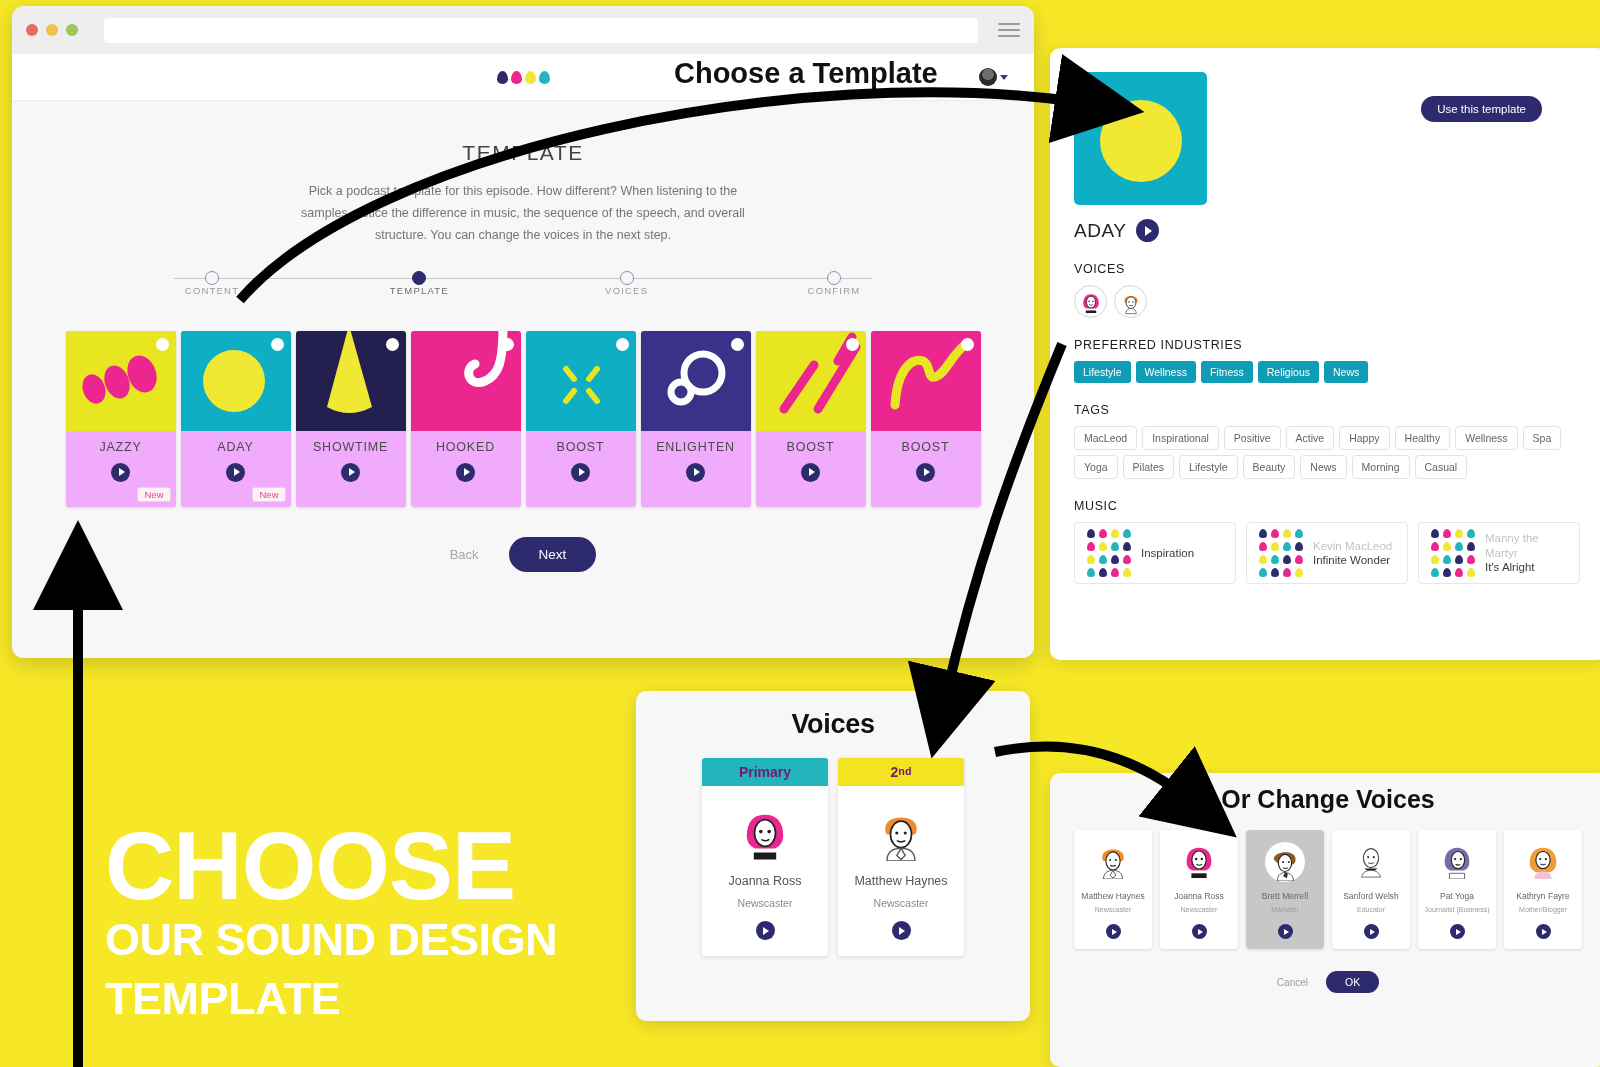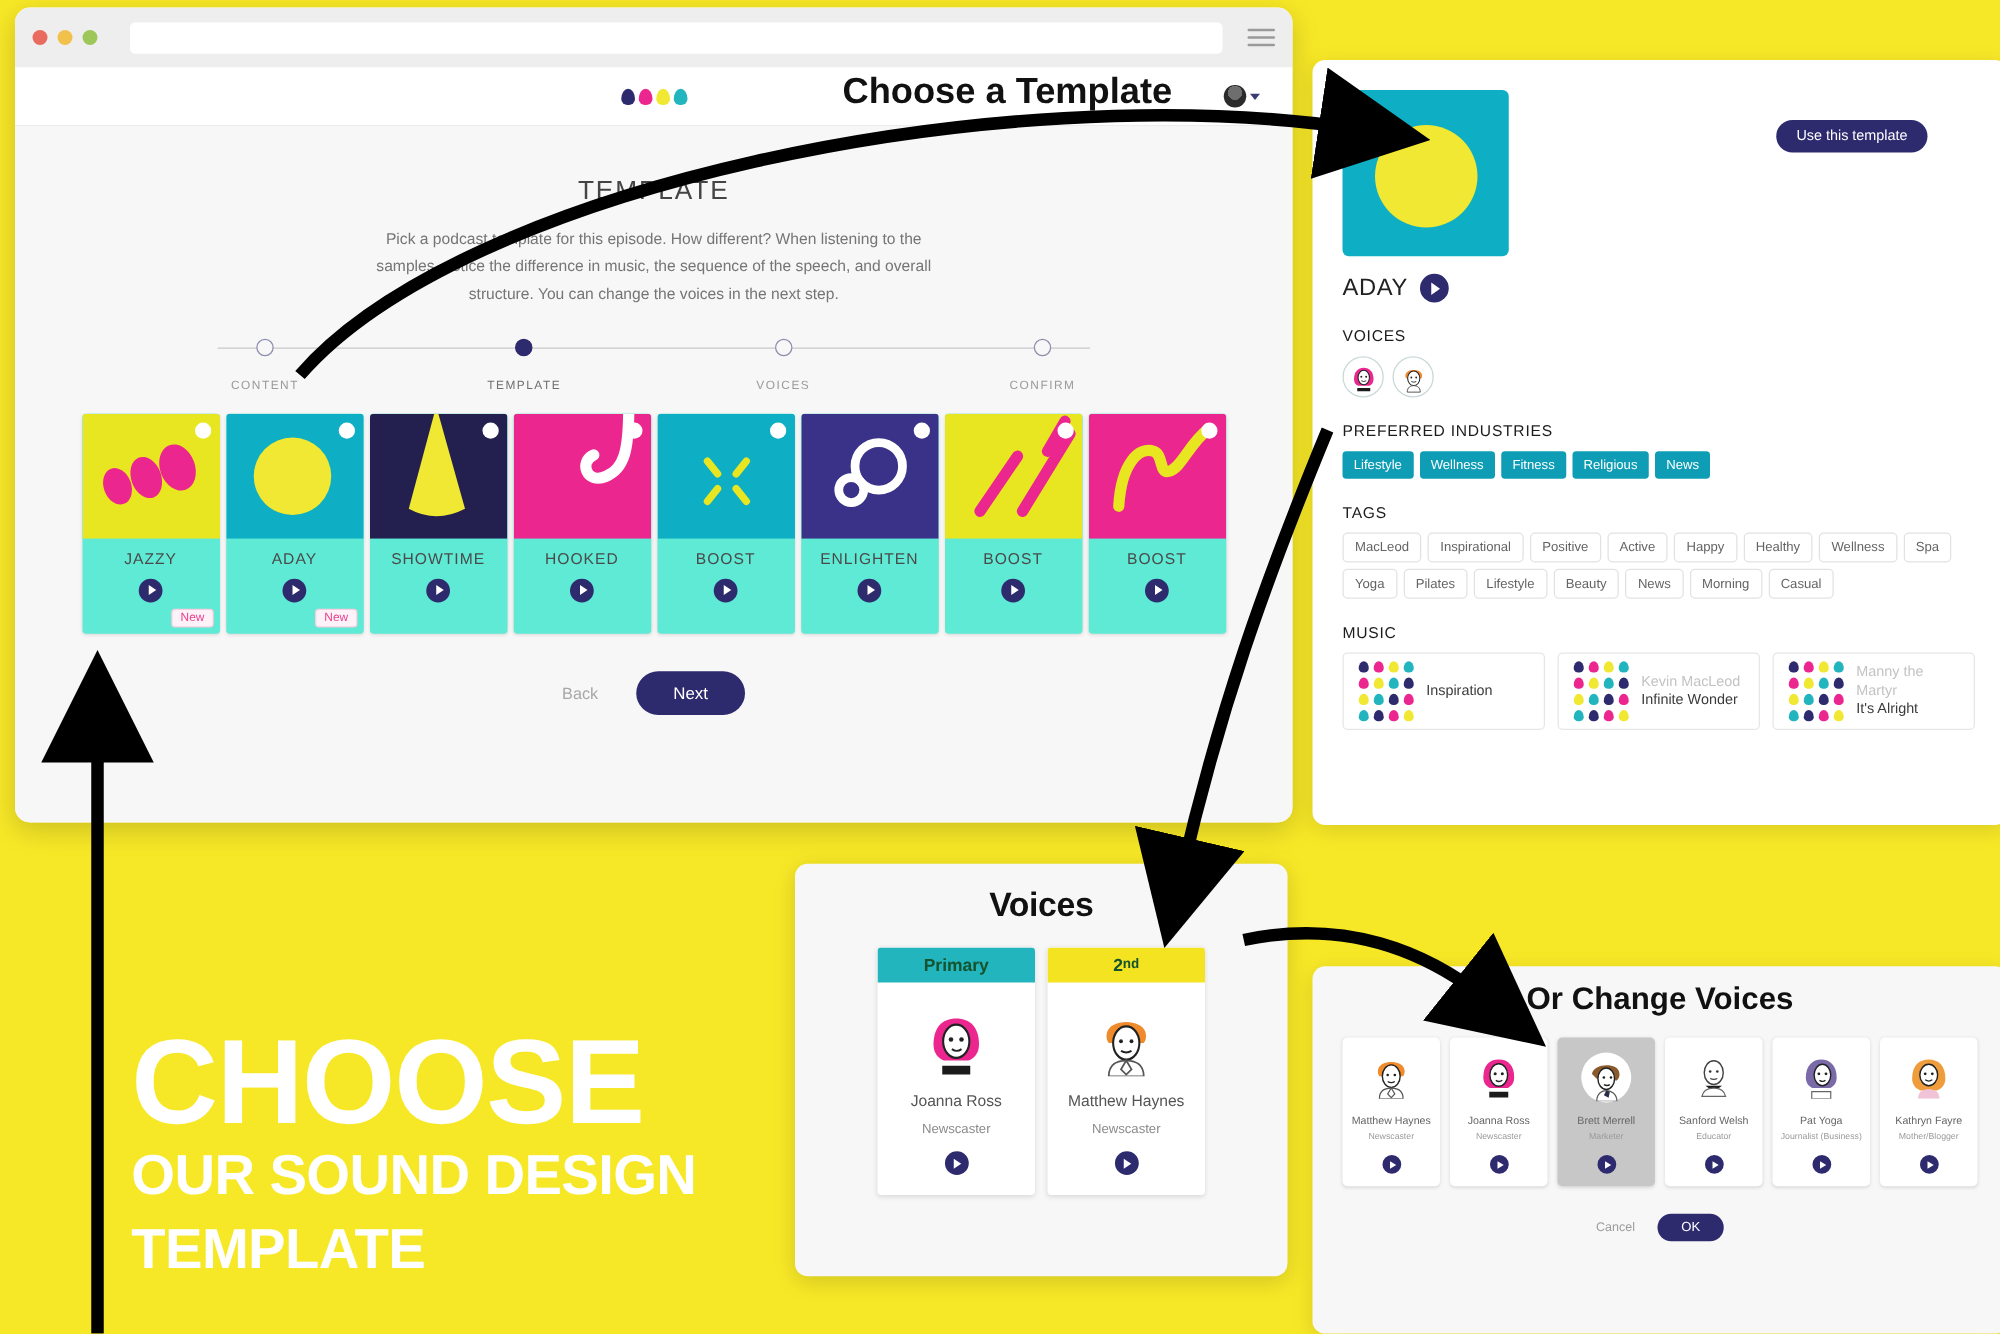--- a/index.html
+++ b/index.html
@@ -84,27 +84,27 @@
     height: 1px; background: #c9c9c9;
   }
   .stepper .nodes { position: absolute; inset: 0; display: flex; justify-content: space-between; }
   .snode { width: 90px; text-align: center; position: relative; }
   .snode .bullet {
     width: 14px; height: 14px; border-radius: 50%;
     border: 1.5px solid #8d8dae; background: #f7f7f7;
     margin: 0 auto;
   }
   .snode.active .bullet { background: #2e2a6e; border-color: #2e2a6e; }
-  .snode .lbl { margin-top: 18px; font-size: 9.5px; letter-spacing: 1.2px; color: #9a9a9a; }
+  .snode .lbl { margin-top: 0; font-size: 9.5px; letter-spacing: 1.2px; color: #9a9a9a; }
   .snode.active .lbl { color: #6f6f6f; }
 
   
   .cards { display: flex; gap: 5px; justify-content: center; margin-top: 10px; }
   .tcard {
-    width: 110px; background: #5eead4;
+    width: 110px; background: #f0abfc;
     border-radius: 3px; box-shadow: 0 1px 3px rgba(0,0,0,.12);
     overflow: hidden; cursor: pointer;
   }
   .tcard .art { height: 100px; position: relative; overflow: hidden; }
   .tcard .radio {
     position: absolute; right: 7px; top: 7px;
     width: 13px; height: 13px; border-radius: 50%; background: #fff;
   }
   .tcard .meta { padding: 9px 0 10px; text-align: center; position: relative; min-height: 76px; }
   .tcard .nm { font-size: 12.5px; color: #4a4a4a; letter-spacing: .8px; }
@@ -202,21 +202,21 @@
     box-shadow: 0 4px 18px rgba(0,0,0,.15);
     padding-top: 18px;
   }
   .voices-pop h2 { text-align: center; font-size: 27px; color: #111; font-weight: bold; letter-spacing: -.3px; }
   .vcards { display: flex; gap: 10px; justify-content: center; margin-top: 18px; }
   .vcard {
     width: 126px; background: #fff; border-radius: 3px;
     box-shadow: 0 1px 4px rgba(0,0,0,.12); overflow: hidden;
     cursor: pointer;
   }
-  .vcard .hdr { height: 28px; display: flex; align-items: center; justify-content: center; font-size: 14px; color: #14532d; font-weight: bold; }
+  .vcard .hdr { height: 28px; display: flex; align-items: center; justify-content: center; font-size: 14px; color: #701a75; font-weight: bold; }
   .vcard .hdr.primary { background: #23b5be; }
   .vcard .hdr.second { background: #f3e320; }
   .vcard .hdr .sm { font-size: 11px; font-family: Liberation Mono, monospace; }
   .vcard .body { padding: 14px 0 16px; text-align: center; }
   .vcard .av { height: 66px; display: flex; align-items: center; justify-content: center; }
   .vcard .vn { font-size: 12.5px; color: #555; margin-top: 8px; }
   .vcard .vr { font-size: 10.5px; color: #8a8a8a; margin-top: 9px; }
   .vcard .play { margin-top: 12px; }
 
   

